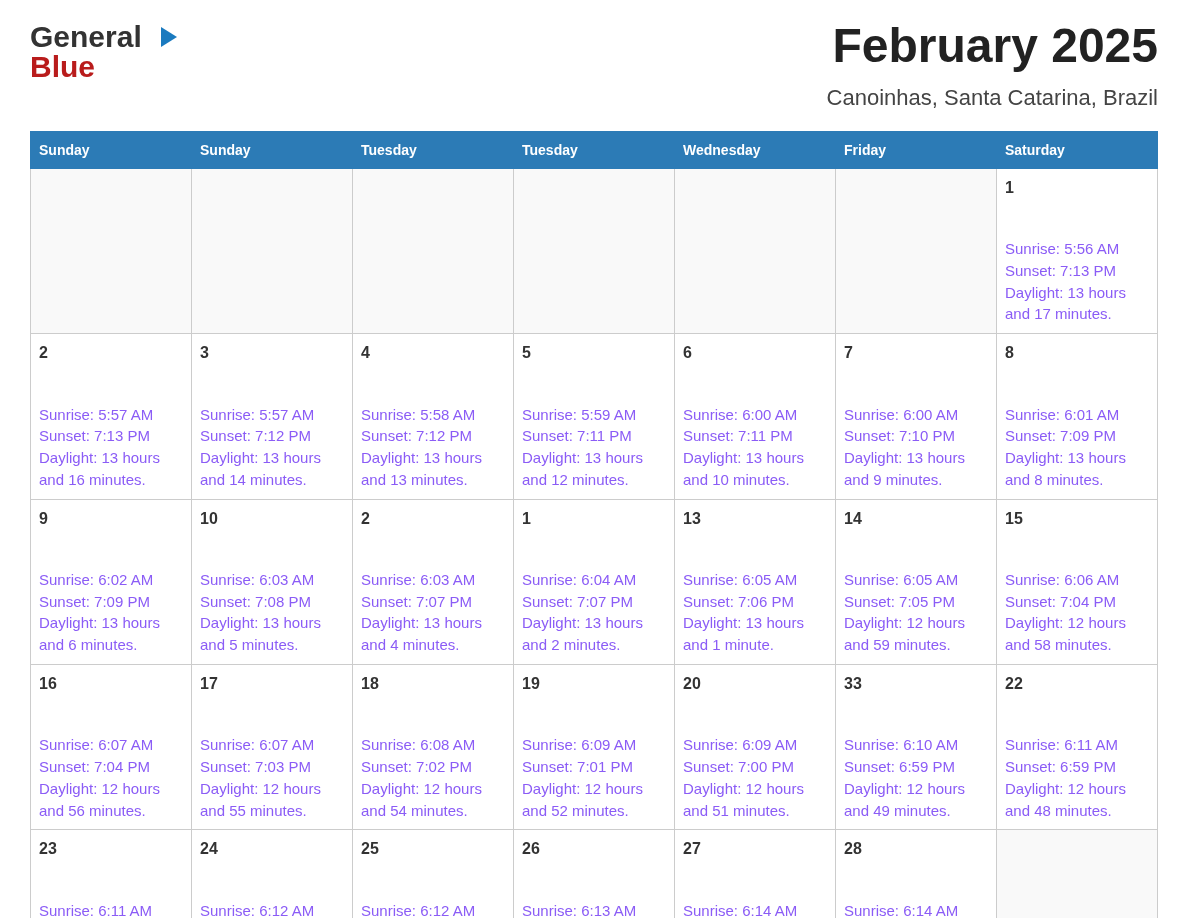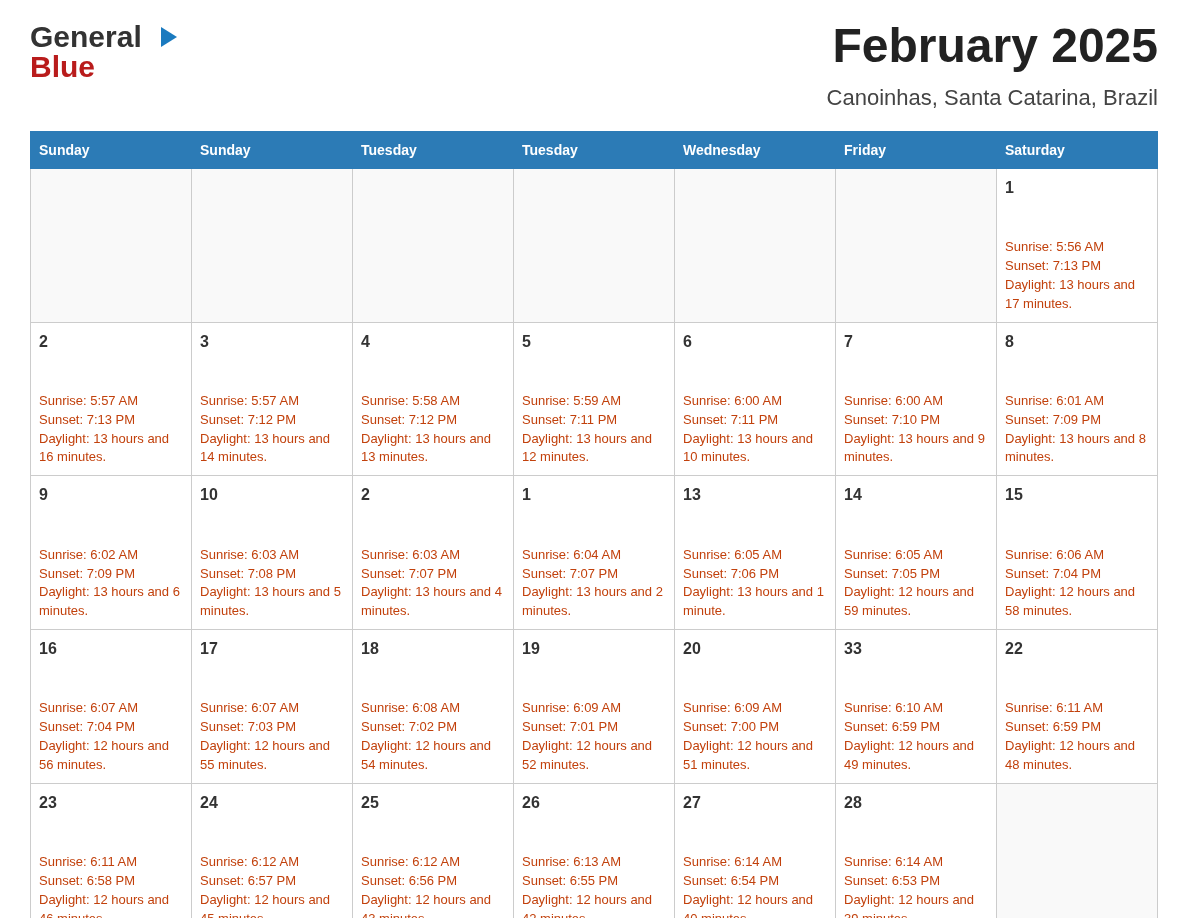--- a/index.html
+++ b/index.html
@@ -56,22 +56,22 @@
     .calendar td.empty {
       background: #f9f9f9;
     }
     .day-number {
       font-size: 16px;
       font-weight: bold;
       display: block;
       margin-bottom: 4px;
     }
     .day-info {
-      font-size: 13px;
-      color: #c2410c;
+      font-size: 15px;
+      color: #8b5cf6;
       line-height: 1.45;
       margin-top: 39px;
     }
     
     .logo-wrapper {
       display: flex;
       flex-direction: column;
     }
     .logo-line1 {
       display: flex;

